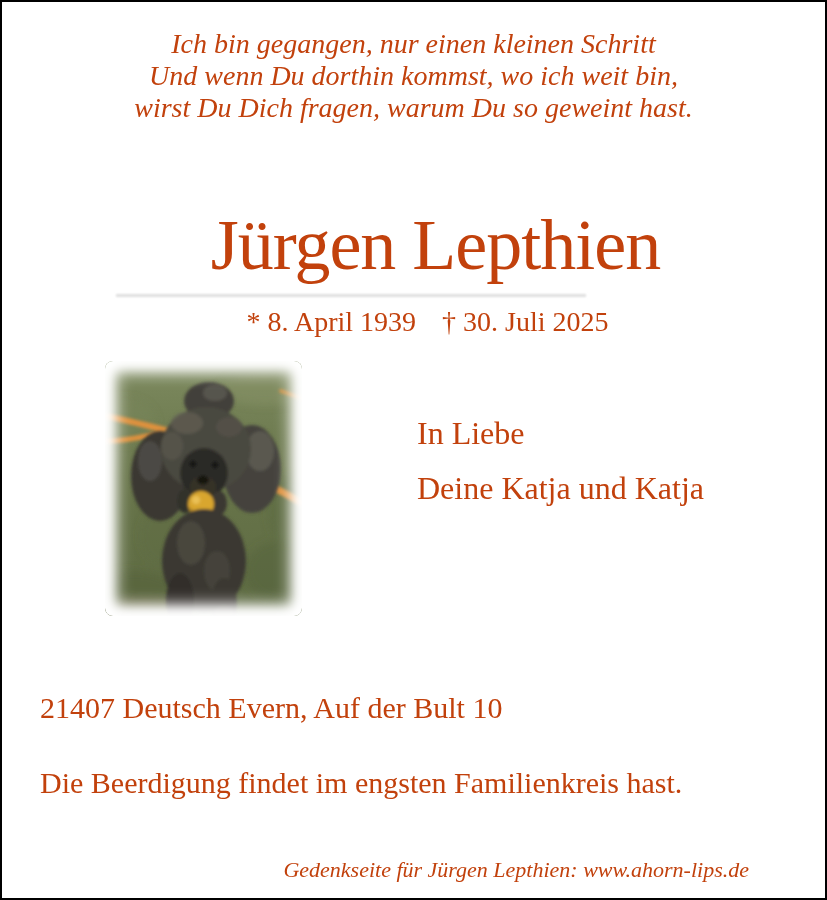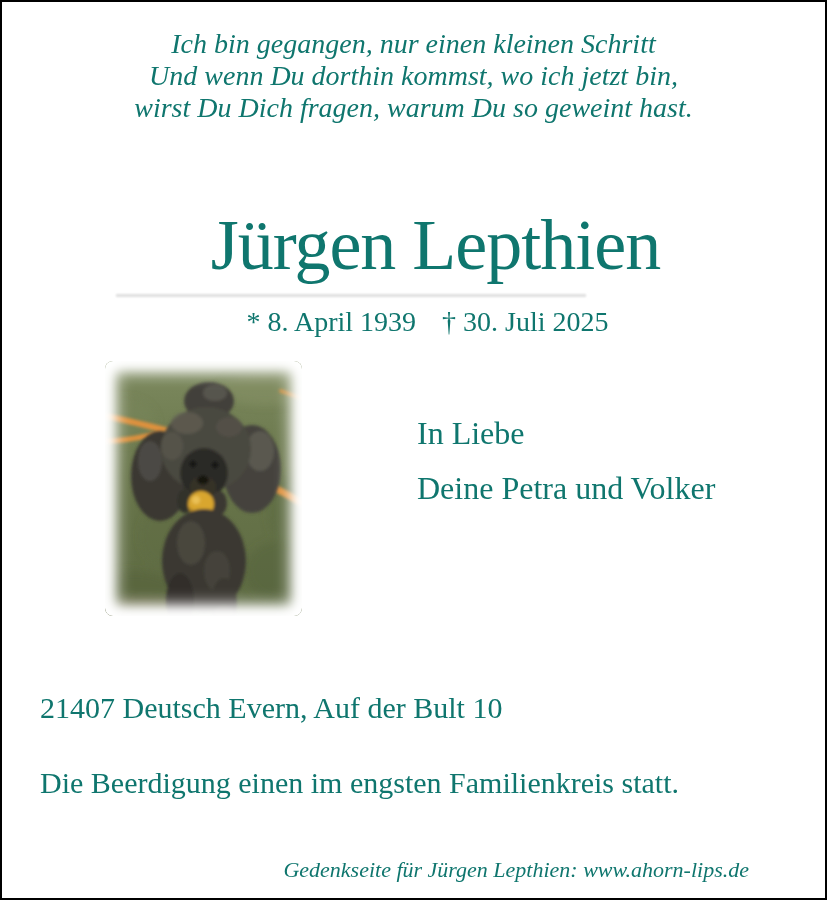--- a/index.html
+++ b/index.html
@@ -1,19 +1,19 @@
 <!DOCTYPE html>
 <html lang="de" style="--grass: #6e7b50; --grass-dark: #55613c; --rope: #de913c; --fur-dark: #33312c; --fur-light: #6f6d64; --ball: #d9a62f;"><head>
 <meta charset="utf-8">
 <style>
   html,body{margin:0;padding:0;background:#fff;}
   .page{
     width:827px;height:900px;position:relative;background:#fff;
     border:2px solid #000;box-sizing:border-box;overflow:hidden;
-    font-family:"Liberation Serif","DejaVu Serif",serif;color:#0f766e;
+    font-family:"Liberation Serif","DejaVu Serif",serif;color:#c2410c;
   }
   .poem{
     position:absolute;top:26px;left:0;right:0;text-align:center;
     font-style:italic;font-size:28px;line-height:32px;white-space:nowrap;
   }
   .name{
     position:absolute;top:205px;left:0;right:0;text-align:center;
     font-size:72px;line-height:76px;letter-spacing:-1px;white-space:nowrap;margin-left:44px;
   }
   .scan-artifact{
@@ -49,21 +49,21 @@
     font-size:22px;line-height:24px;white-space:nowrap;
   }
 </style>
 </head>
 <body>
 
 <div class="page">
 
   <div class="poem">
     <div>Ich bin gegangen, nur einen kleinen Schritt</div>
-    <div>Und wenn Du dorthin kommst, wo ich jetzt bin,</div>
+    <div>Und wenn Du dorthin kommst, wo ich weit bin,</div>
     <div>wirst Du Dich fragen, warum Du so geweint hast.</div>
   </div>
 
   <div class="name">Jürgen Lepthien</div>
 
   <div class="scan-artifact"></div>
 
   <div class="dates">
     <span class="birth">* 8. April 1939</span><span class="death">† 30. Juli 2025</span>
   </div>
@@ -129,22 +129,22 @@
         <ellipse cx="75" cy="240" rx="14" ry="28" fill="#312f29"></ellipse>
         <ellipse cx="119" cy="243" rx="13" ry="26" fill="#3b3932"></ellipse>
         <ellipse cx="119" cy="252" rx="10" ry="7" fill="#514f46" opacity="0.6"></ellipse>
       </g>
       <rect x="-6" y="-6" width="209" height="267" rx="18" fill="none" stroke="#ffffff" stroke-width="22" filter="url(#edge)"></rect>
     </svg>
   </div>
 
   <div class="condolence">
     <div class="line">In Liebe</div>
-    <div class="line">Deine Petra und Volker</div>
+    <div class="line">Deine Katja und Katja</div>
   </div>
 
   <div class="address">21407 Deutsch Evern, Auf der Bult 10</div>
 
-  <div class="funeral">Die Beerdigung einen im engsten Familienkreis statt.</div>
+  <div class="funeral">Die Beerdigung findet im engsten Familienkreis hast.</div>
 
   <div class="footer">Gedenkseite für Jürgen Lepthien: www.ahorn-lips.de</div>
 
 </div>
 
 </body></html>

